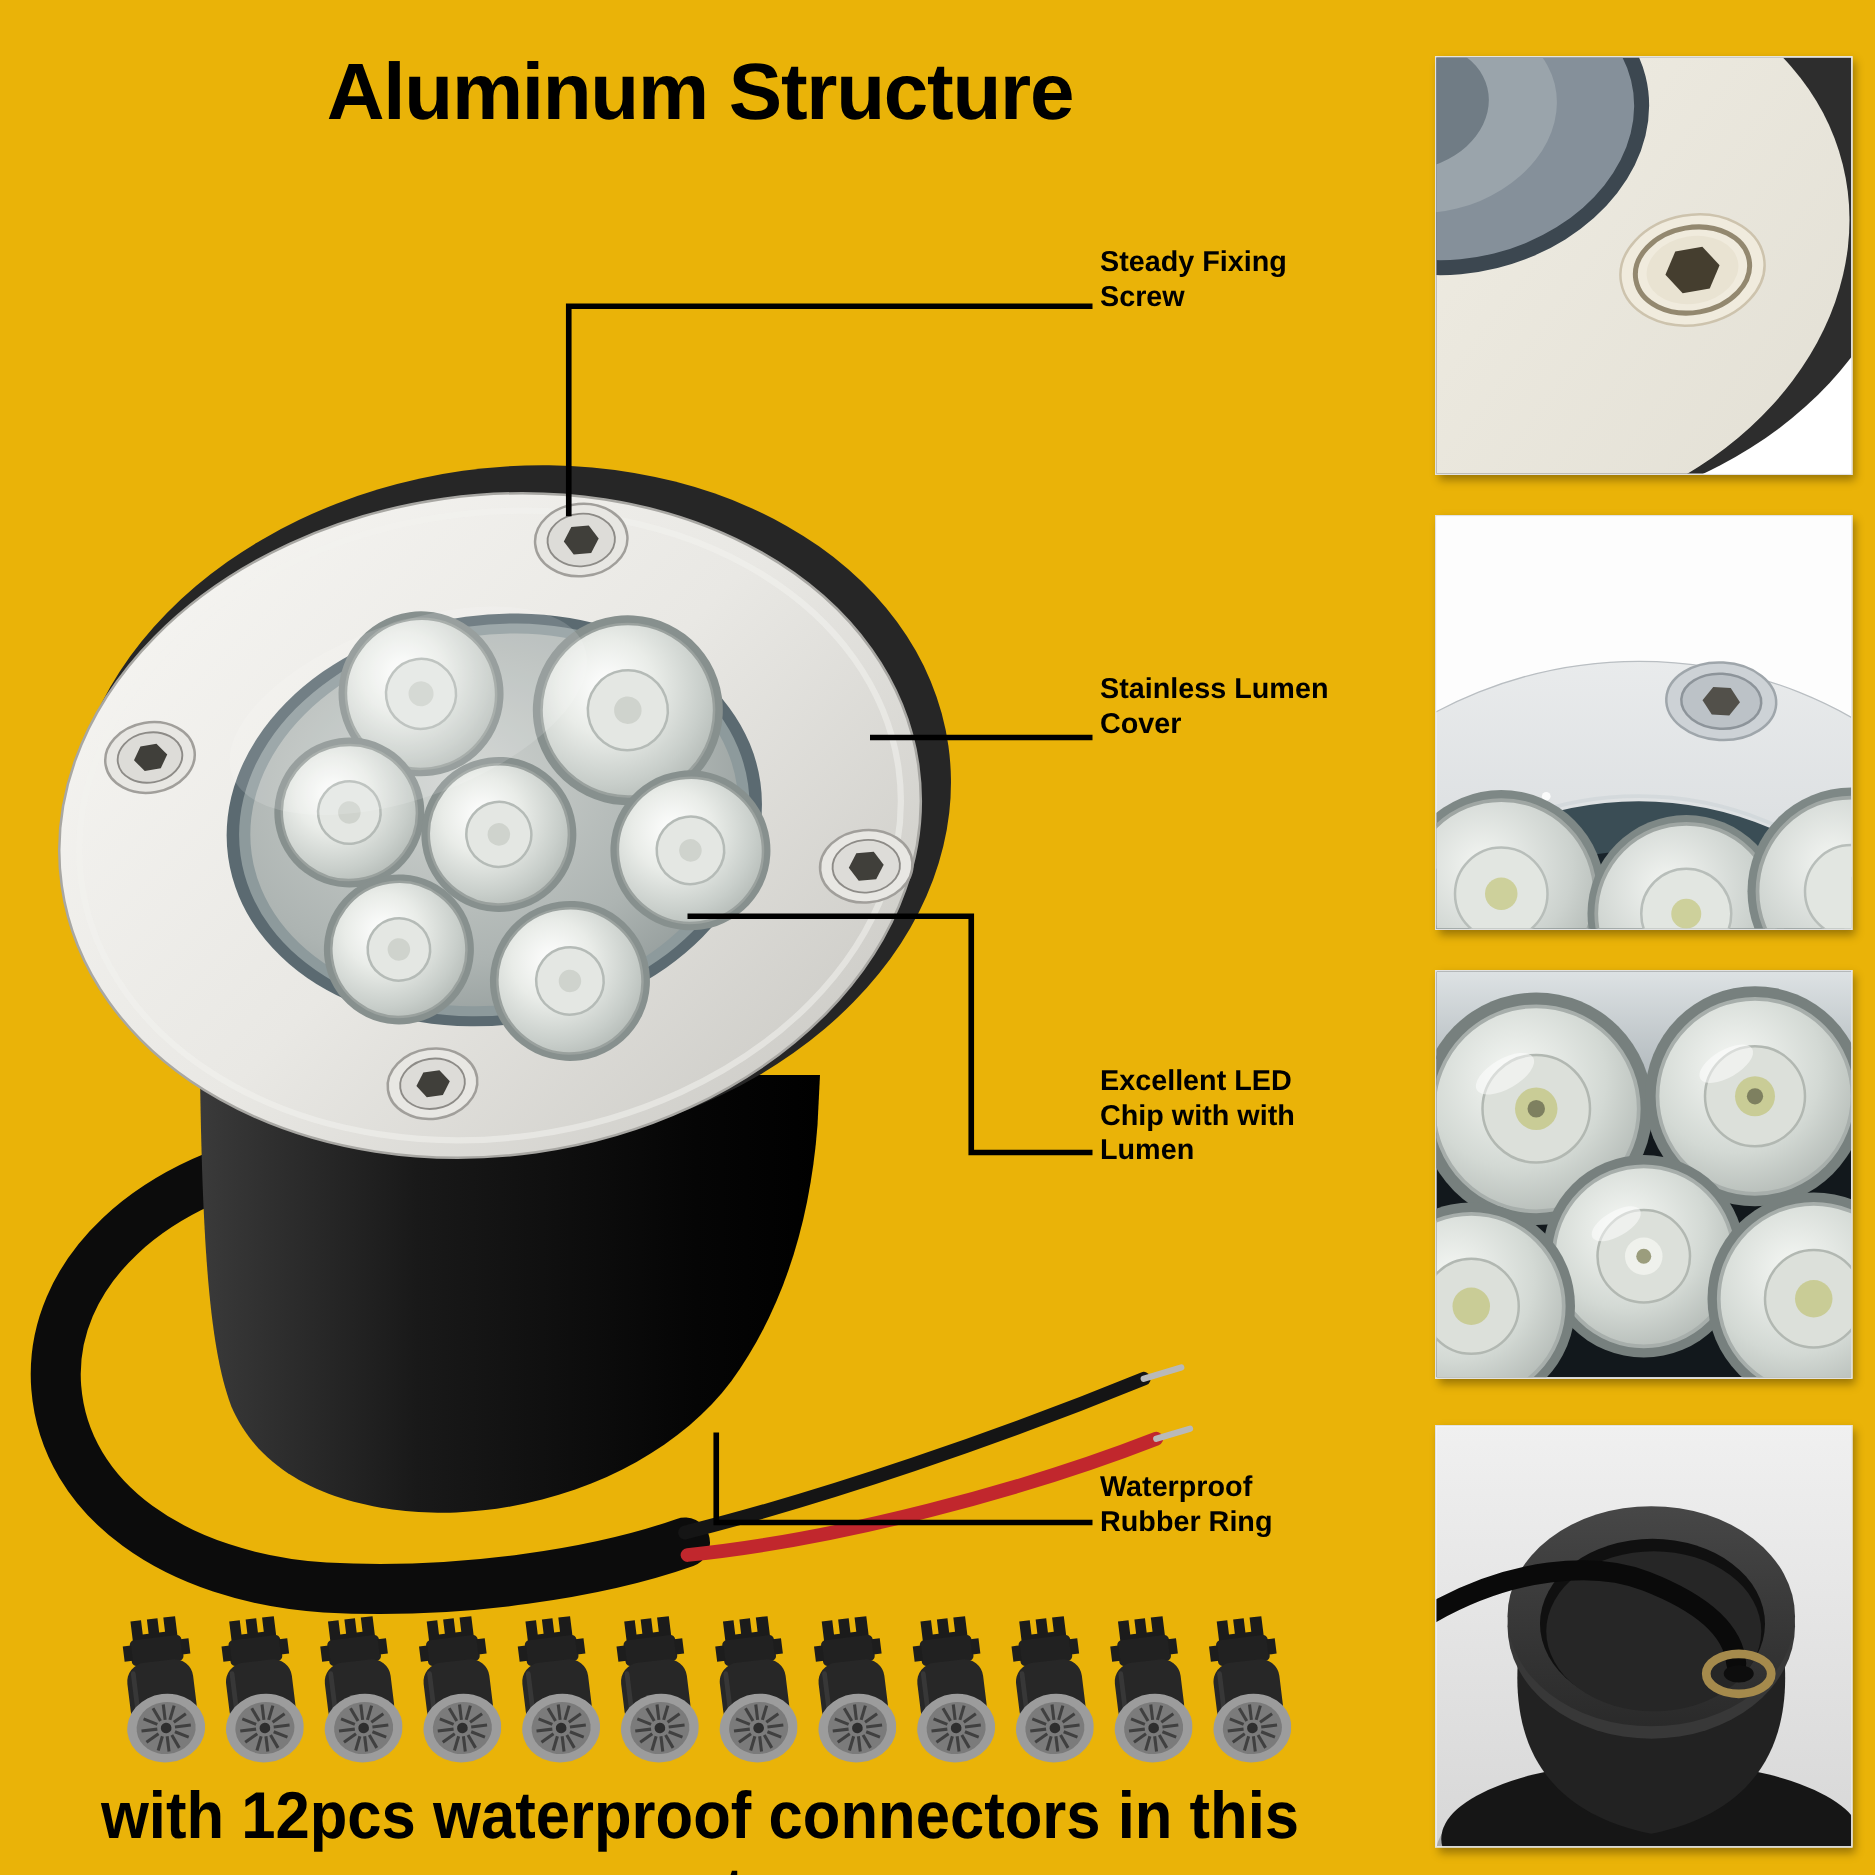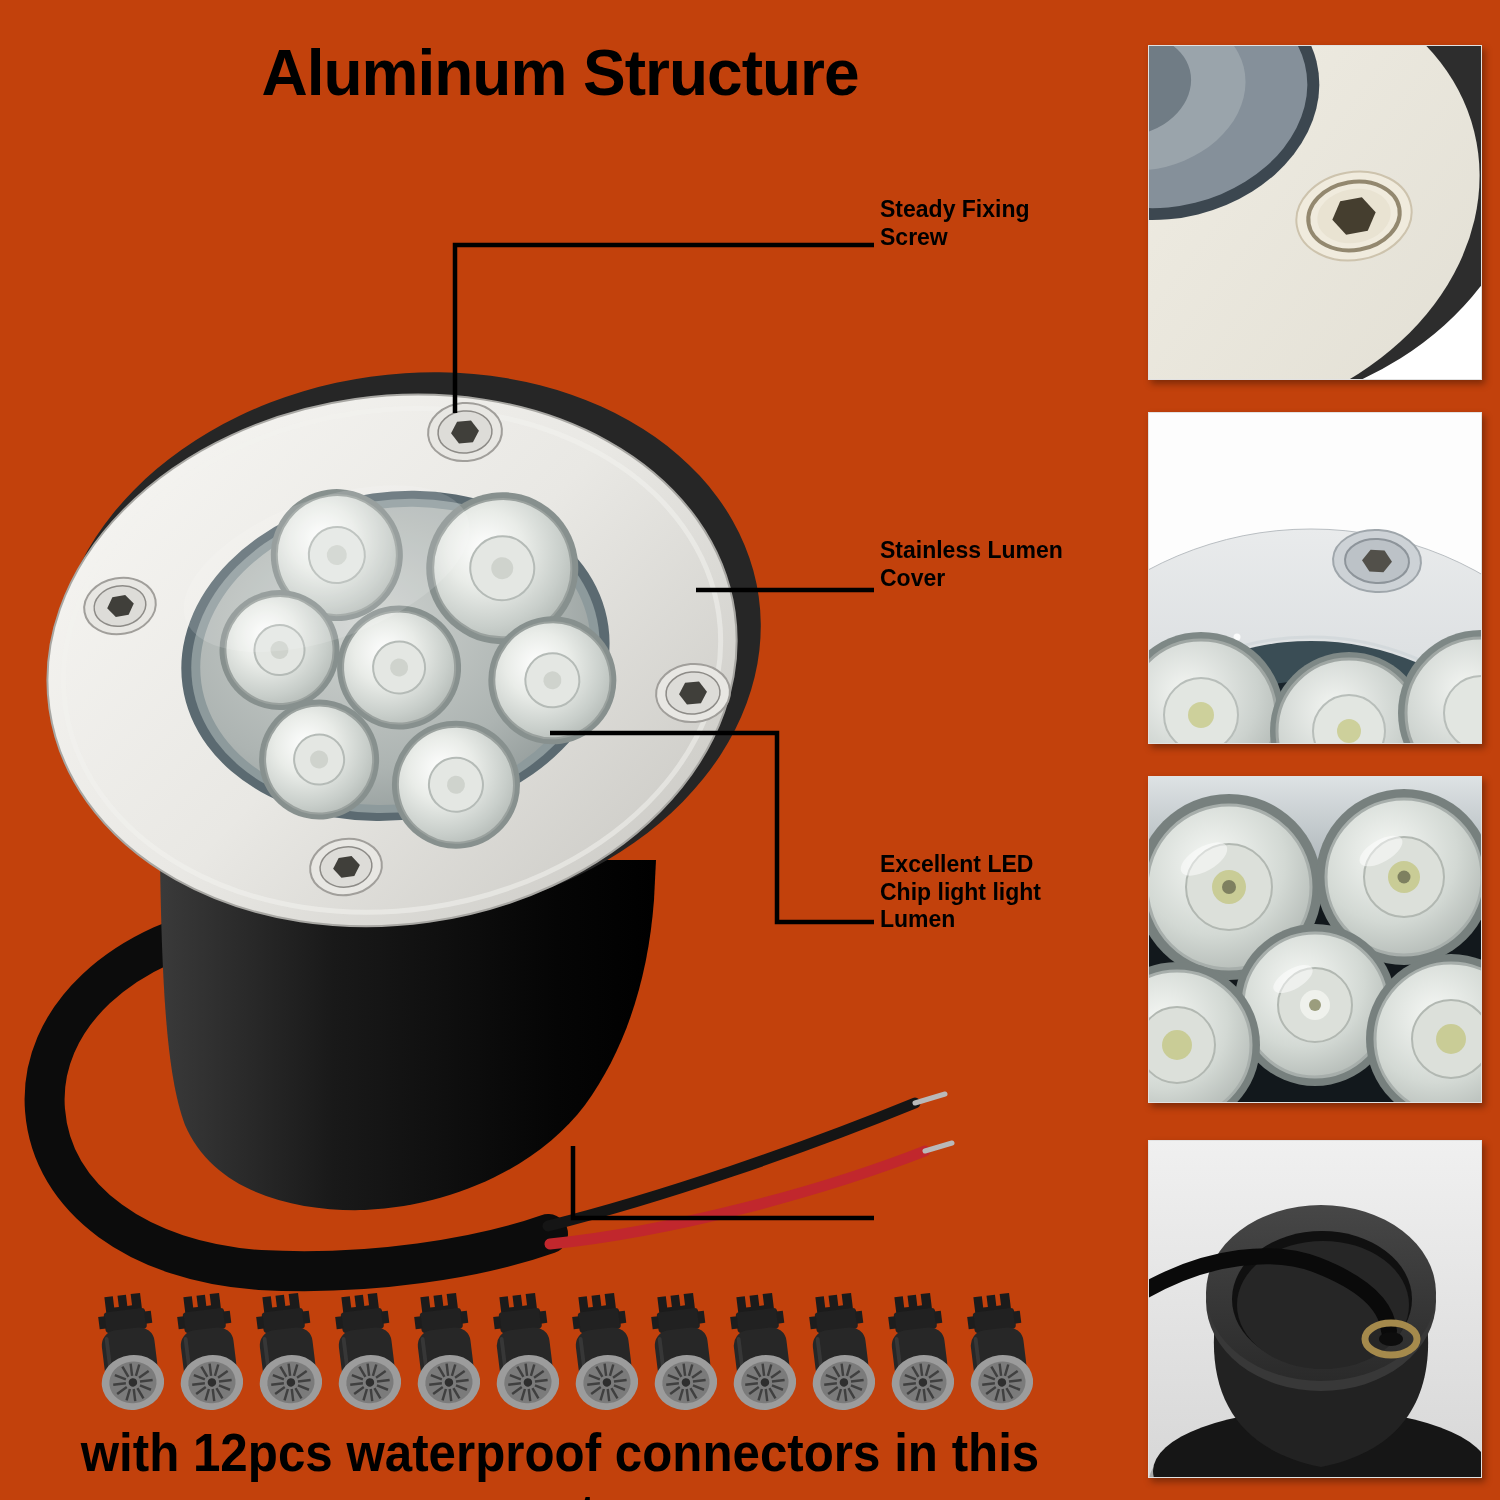--- a/index.html
+++ b/index.html
@@ -1,17 +1,17 @@
 <!DOCTYPE html>
 <html><head>
 <meta charset="utf-8">
 <style>
   html,body{margin:0;padding:0;background:#ffffff;}
   #canvas{
-    position:relative;width:1500px;height:1500px;background:#c2410c;overflow:hidden;
+    position:relative;width:1500px;height:1500px;background:#eab308;overflow:hidden;
     font-family:"Liberation Sans", sans-serif;
   }
   .abs{position:absolute;}
   #title{
     left:0;top:36px;width:1120px;text-align:center;
     font-size:64px;font-weight:bold;color:#000;letter-spacing:-1px;
   }
   .callout-label{
     left:880px;color:#000;font-size:23px;font-weight:bold;line-height:1.2;
     white-space:pre-line;
@@ -157,22 +157,24 @@
     </g>
   </svg>
 
   <div id="title" class="abs">Aluminum Structure</div>
 
   <div class="abs callout-label" style="top:196px">Steady Fixing
 Screw</div>
   <div class="abs callout-label" style="top:537px">Stainless Lumen
 Cover</div>
   <div class="abs callout-label" style="top:851px">Excellent LED
-Chip light light
+Chip with with
 Lumen</div>
+  <div class="abs callout-label" style="top:1176px">Waterproof
+Rubber Ring</div>
 
   <div id="caption" class="abs">with 12pcs waterproof connectors in this set</div>
 
   <div class="abs inset-card" style="top:45px;height:333px">
     <svg width="332" height="333" viewBox="0 0 332 333">
       <defs>
         <linearGradient id="c1steel" x1="0" y1="0" x2="1" y2="1">
           <stop offset="0" stop-color="#f5f2e9"></stop>
             <stop offset="1" stop-color="#e2dfd4"></stop>
         </linearGradient>

